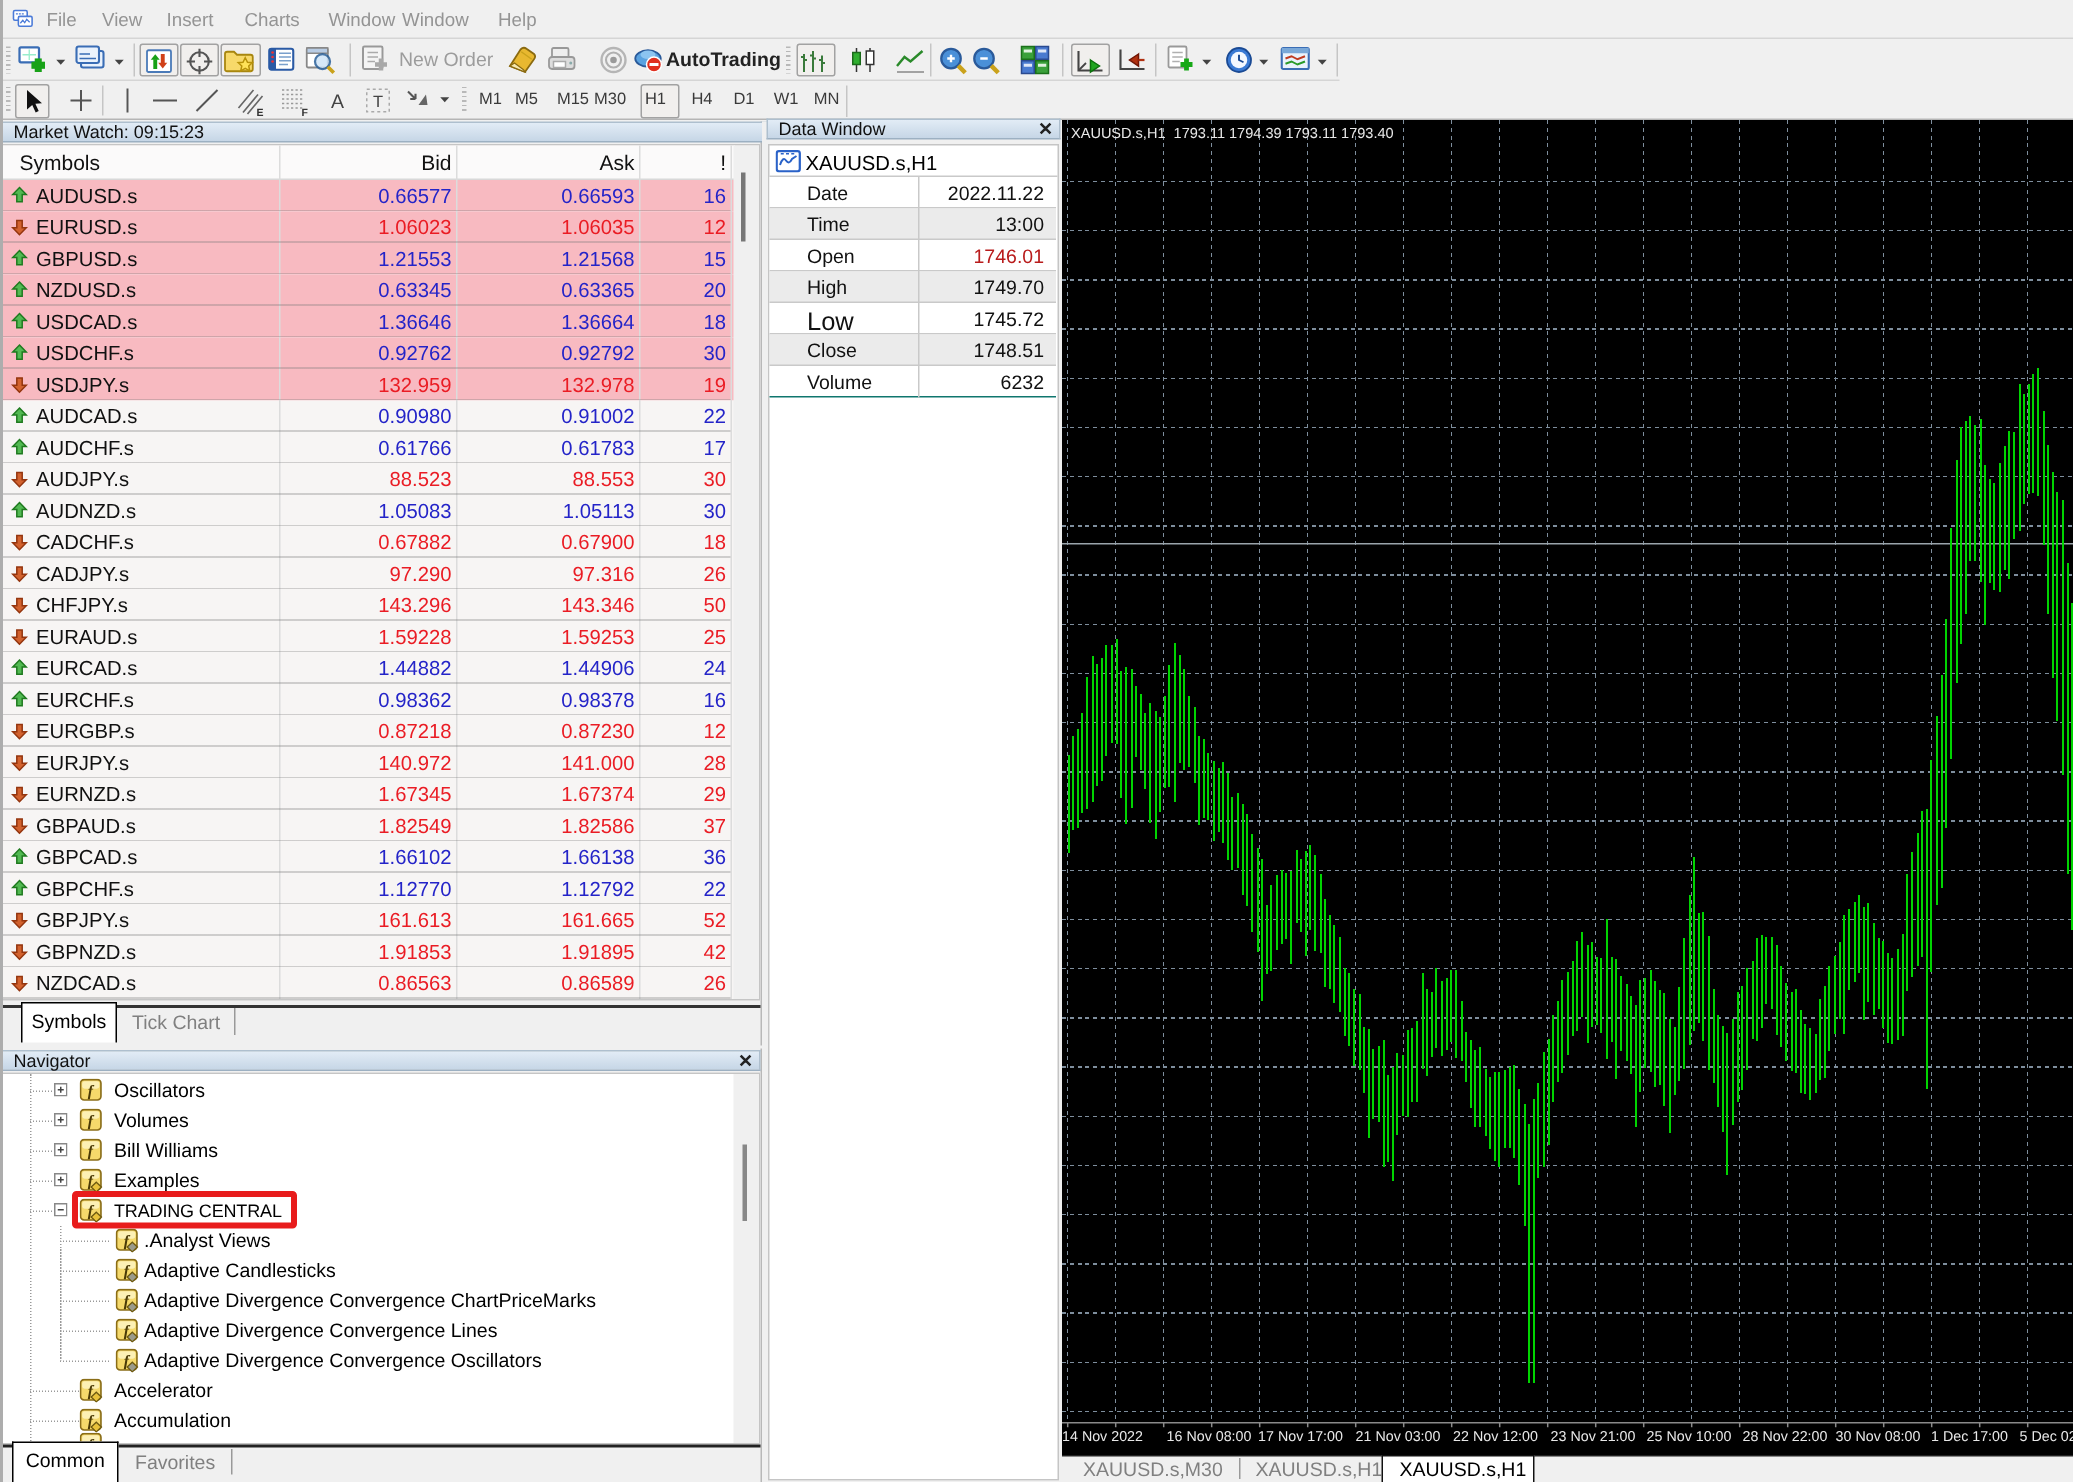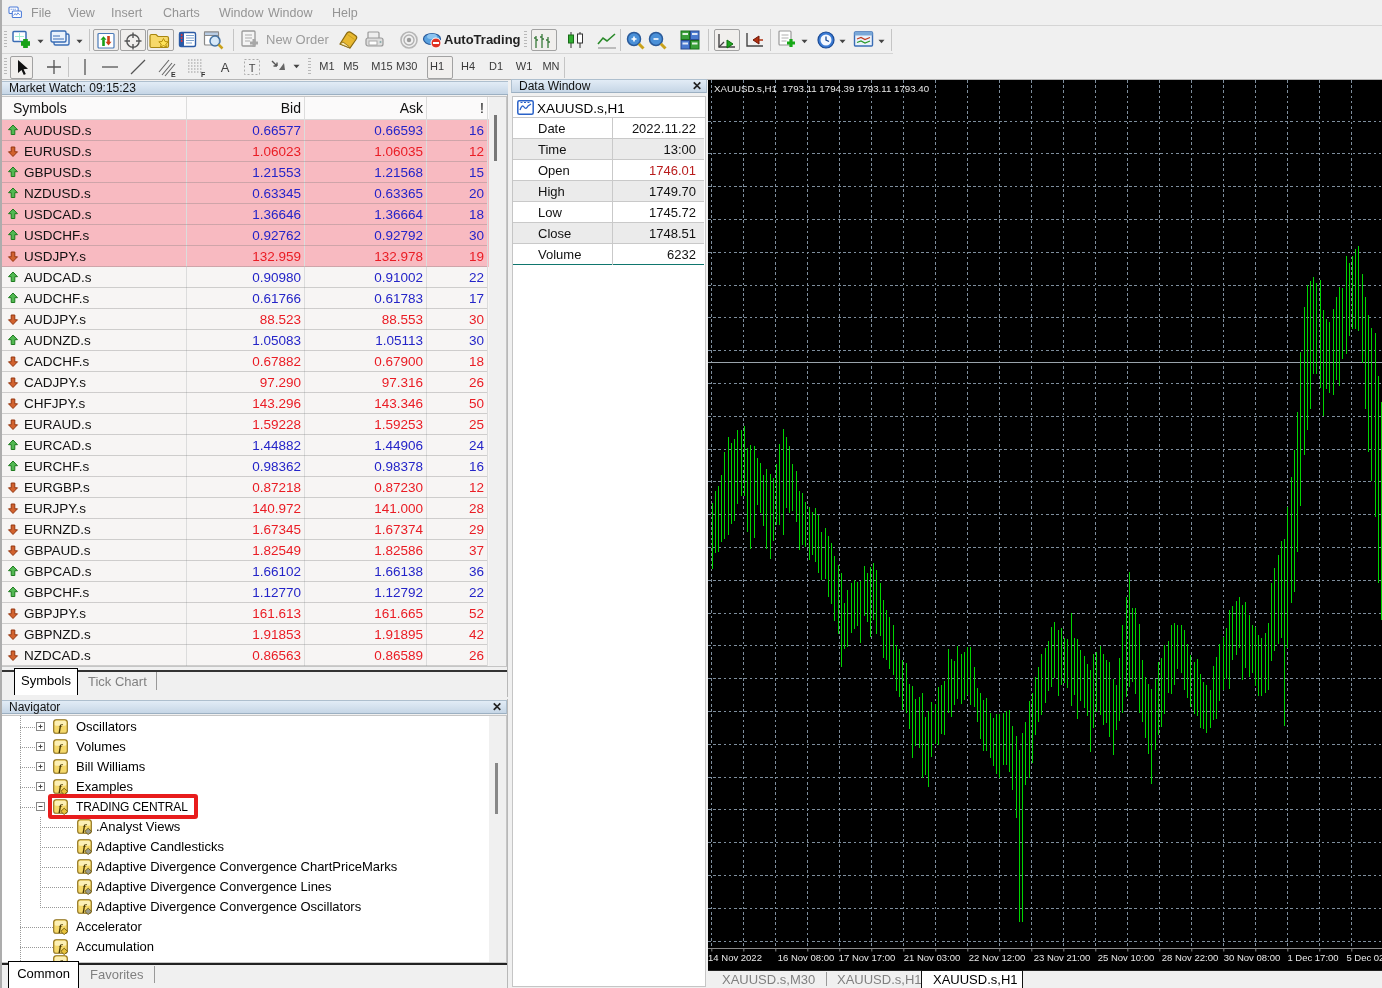--- a/index.html
+++ b/index.html
@@ -740,21 +740,21 @@
   </div>
 <div style="position:absolute;left:513px;top:160px;width:191px;height:21px;background:#fff;border-bottom:1px solid #c9c9c9">
     <span style="position:absolute;left:25px;top:3px;font-size:13px;color:#111">Open</span>
     <span style="position:absolute;right:8px;top:3px;font-size:13px;color:#b91c1c">1746.01</span>
   </div>
 <div style="position:absolute;left:513px;top:181px;width:191px;height:21px;background:#ebebeb;border-bottom:1px solid #c9c9c9">
     <span style="position:absolute;left:25px;top:3px;font-size:13px;color:#111">High</span>
     <span style="position:absolute;right:8px;top:3px;font-size:13px;color:#111">1749.70</span>
   </div>
 <div style="position:absolute;left:513px;top:202px;width:191px;height:21px;background:#fff;border-bottom:1px solid #c9c9c9">
-    <span style="position:absolute;left:25px;top:3px;font-size:13px;color:#111">Low</span>
+    <span style="position:absolute;left:25px;top:3px;font-size:17px;color:#111">Low</span>
     <span style="position:absolute;right:8px;top:3px;font-size:13px;color:#111">1745.72</span>
   </div>
 <div style="position:absolute;left:513px;top:223px;width:191px;height:21px;background:#ebebeb;border-bottom:1px solid #c9c9c9">
     <span style="position:absolute;left:25px;top:3px;font-size:13px;color:#111">Close</span>
     <span style="position:absolute;right:8px;top:3px;font-size:13px;color:#111">1748.51</span>
   </div>
 <div style="position:absolute;left:513px;top:244px;width:191px;height:21px;background:#fff;border-bottom:1px solid #0f766e">
     <span style="position:absolute;left:25px;top:3px;font-size:13px;color:#111">Volume</span>
     <span style="position:absolute;right:8px;top:3px;font-size:13px;color:#111">6232</span>
   </div>

